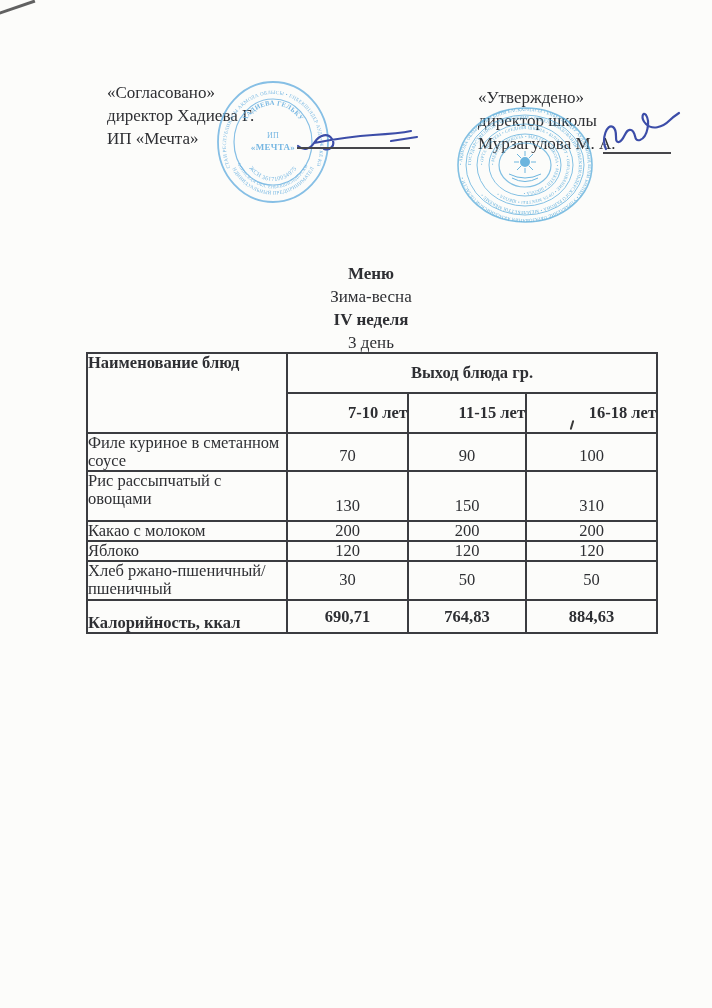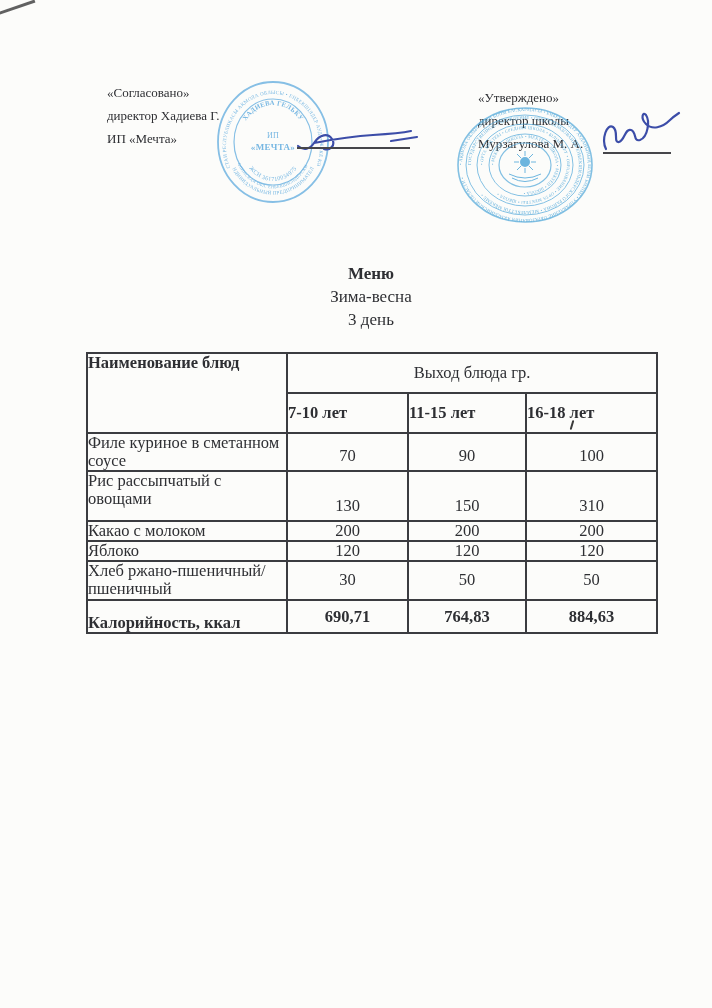--- a/index.html
+++ b/index.html
@@ -2,21 +2,21 @@
 <html><head>
 <meta charset="utf-8">
 <style>
   html,body{margin:0;padding:0;background:#ffffff;}
   .page{position:relative;width:712px;height:1008px;background:#fcfcfa;
         font-family:"Liberation Serif",serif;color:#2e2f33;overflow:hidden;}
 
   .corner-mark{position:absolute;left:-4px;top:6px;width:40px;height:3px;
         background:#454545;opacity:.85;transform:rotate(-19deg);}
 
-  .approval{position:absolute;font-size:13px;line-height:23px;white-space:nowrap;}
+  .approval{position:absolute;font-size:17px;line-height:23px;white-space:nowrap;}
   .approval.left{left:107px;top:81px;}
   .approval.right{left:478px;top:86px;}
 
   .sig-underline{position:absolute;height:2px;background:#46464a;}
   .sig-underline.left{left:297px;top:147px;width:113px;}
   .sig-underline.right{left:603px;top:152px;width:68px;}
 
   .stamp{position:absolute;}
   .stamp text{font-family:"Liberation Serif",serif;}
   .stamp-left{left:214px;top:79px;width:118px;height:126px;}
@@ -28,23 +28,23 @@
 
   .title-block{position:absolute;left:86px;top:262px;width:570px;
         text-align:center;font-size:17px;line-height:23px;}
   .b{font-weight:bold;}
 
   table.menu{position:absolute;left:86px;top:352px;width:570px;
         border-collapse:collapse;table-layout:fixed;}
   table.menu td{border:2px solid #3b3c40;font-size:16.5px;padding:0;
         line-height:18px;overflow:hidden;}
   td.name-h{vertical-align:top;padding:4px 4px 0 6px;font-weight:bold;font-size:17px;}
-  td.group-h{text-align:center;vertical-align:middle;font-weight:normal;
+  td.group-h{text-align:center;vertical-align:middle;font-weight:bold;
         font-size:17px;padding-bottom:6px;}
-  td.age-h{text-align:left;vertical-align:middle;font-weight:bold;padding-bottom:6px;}
+  td.age-h{text-align:right;vertical-align:middle;font-weight:bold;padding-bottom:6px;}
   td.dish{vertical-align:top;padding:1px 4px 0 6px;}
   td.val{text-align:center;}
   tr.vb td.val{vertical-align:bottom;padding-bottom:5px;}
   tr.vt td.val{vertical-align:top;padding-top:9px;}
   tr.vm td.val{vertical-align:middle;}
   tr.foot td{font-weight:bold;vertical-align:middle;}
   tr.foot td.dish{padding-top:13px;}
 
   .tick-mark{position:absolute;left:571px;top:420px;width:2px;height:10px;
         background:#3a3a3a;border-radius:1px;transform:rotate(16deg);}
@@ -141,20 +141,21 @@
       <path d="M 8 44 C 3 34 9 18 15 22 C 21 26 15 38 21 37 C 27 35 27 23 33 25 C 39 27 35 37 42 35 C 50 32 52 16 48 10 C 45 6 42 13 48 19 C 54 25 64 23 72 15 C 75 12 78 10 81 8"></path>
     </g>
   </svg>
 
   <div class="sig-underline left"></div>
   <div class="sig-underline right"></div>
 
   <div class="title-block">
     <div class="b">Меню</div>
     <div>Зима-весна</div>
+    <div class="b">IV неделя</div>
     <div>3 день</div>
   </div>
 
   <table class="menu">
     <colgroup>
       <col style="width:200px">
         <col style="width:121px">
         <col style="width:118px">
         <col style="width:131px">
     </colgroup>

